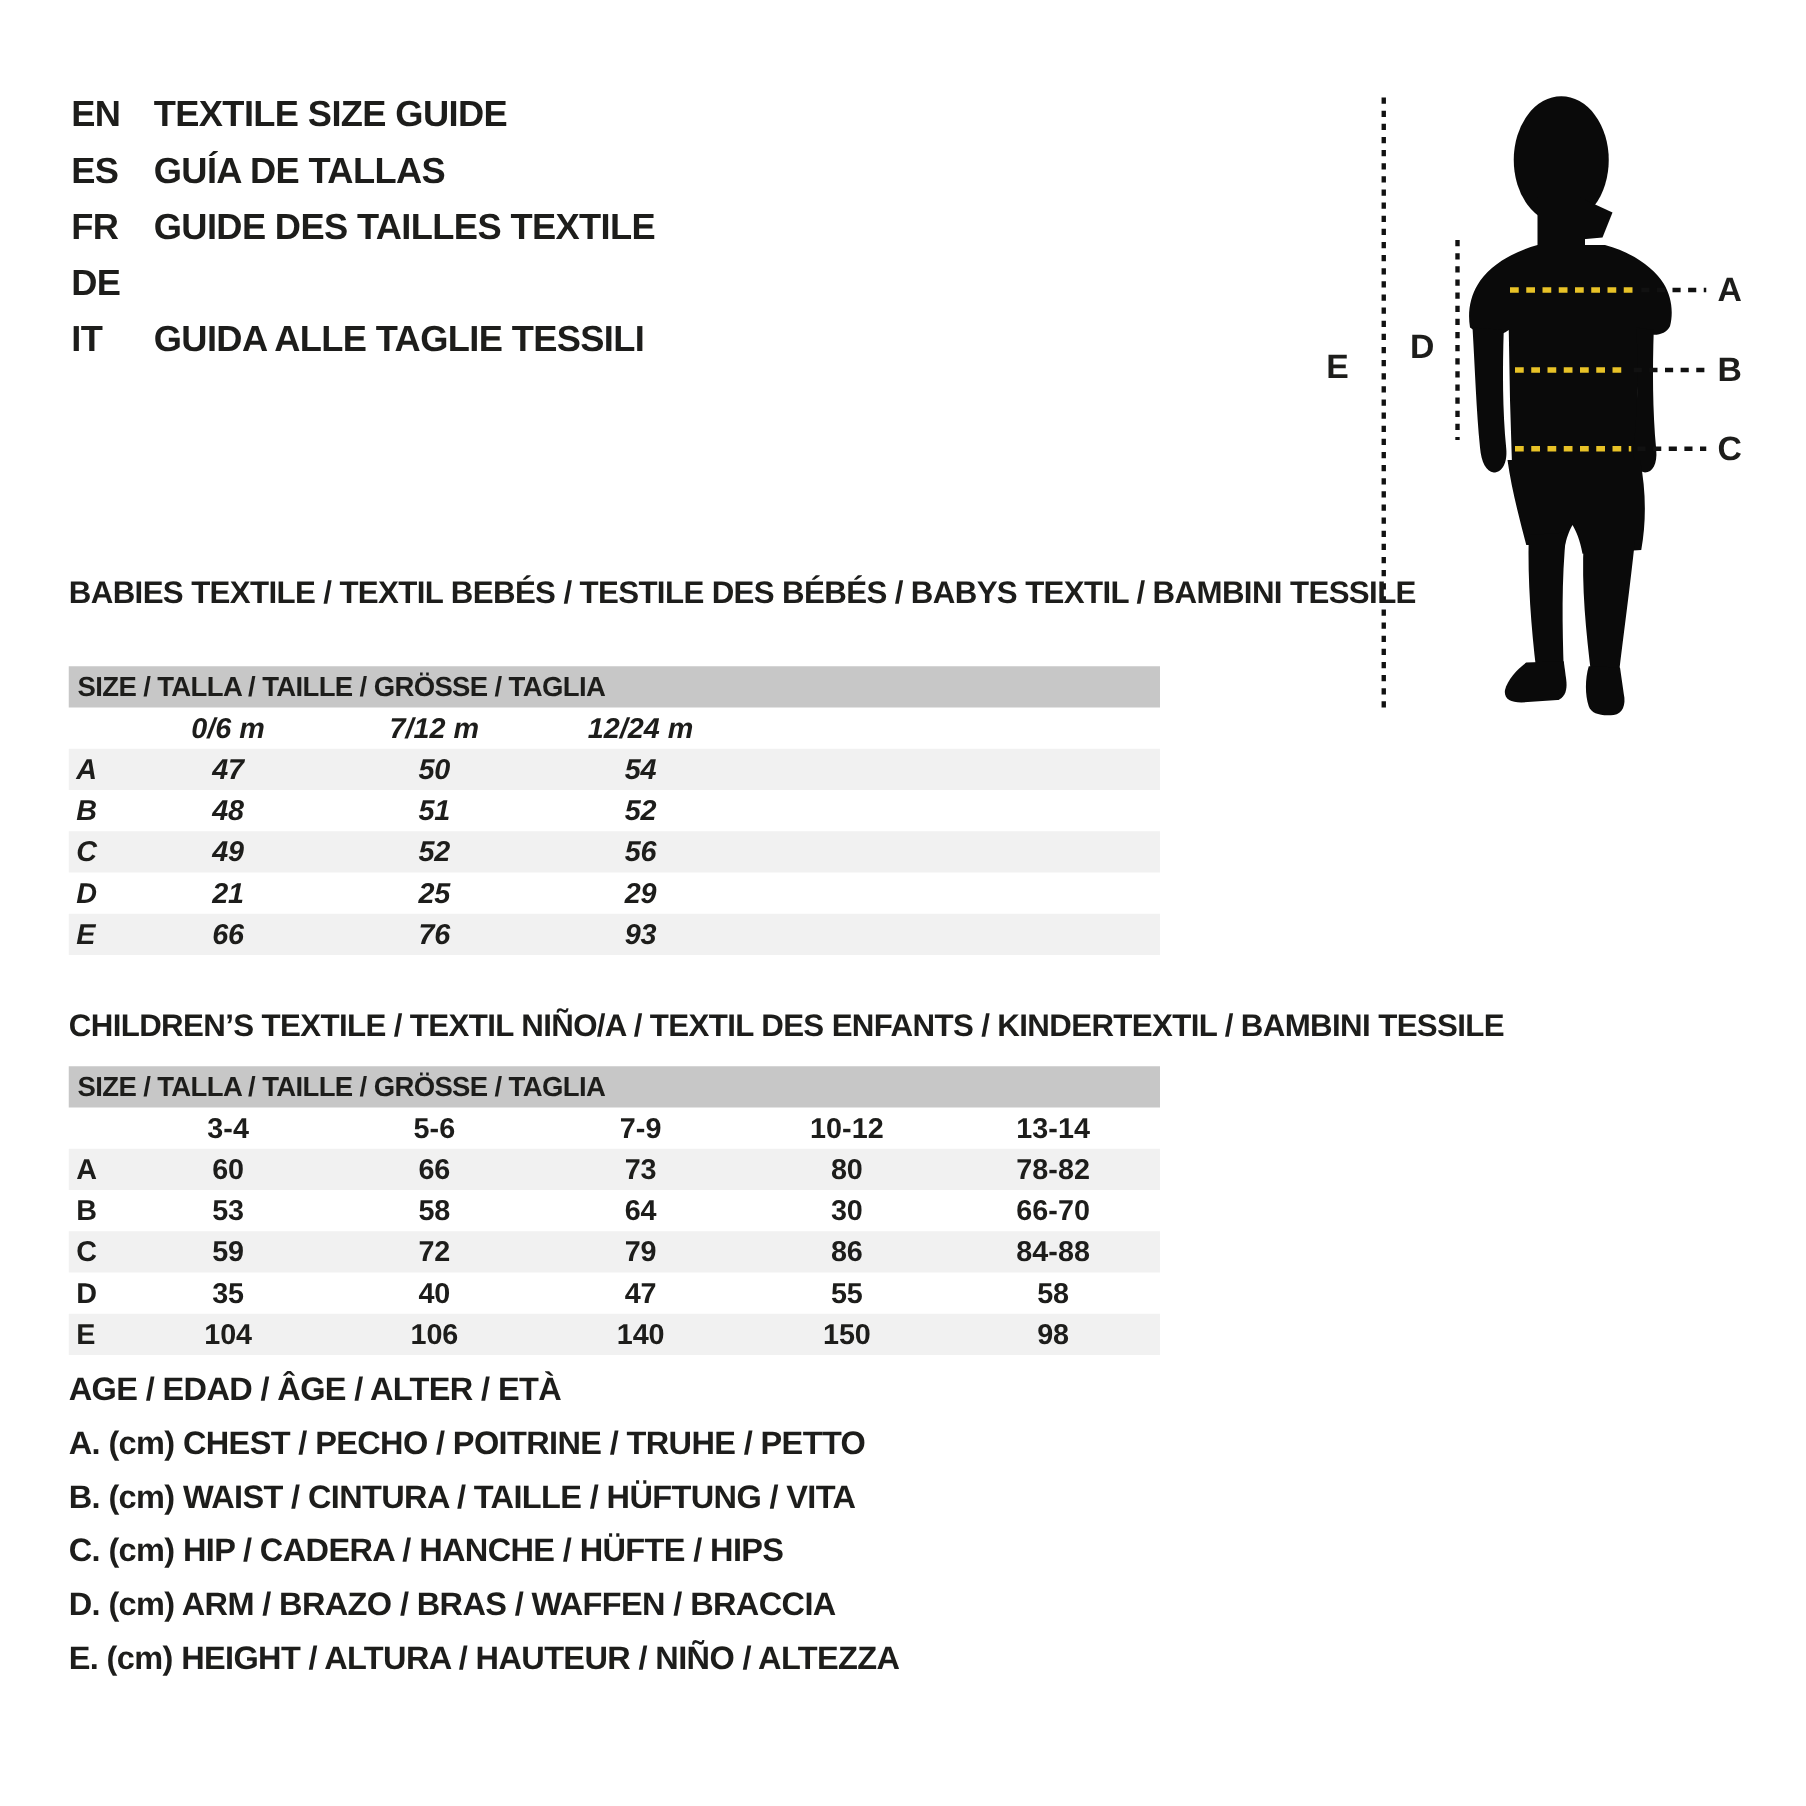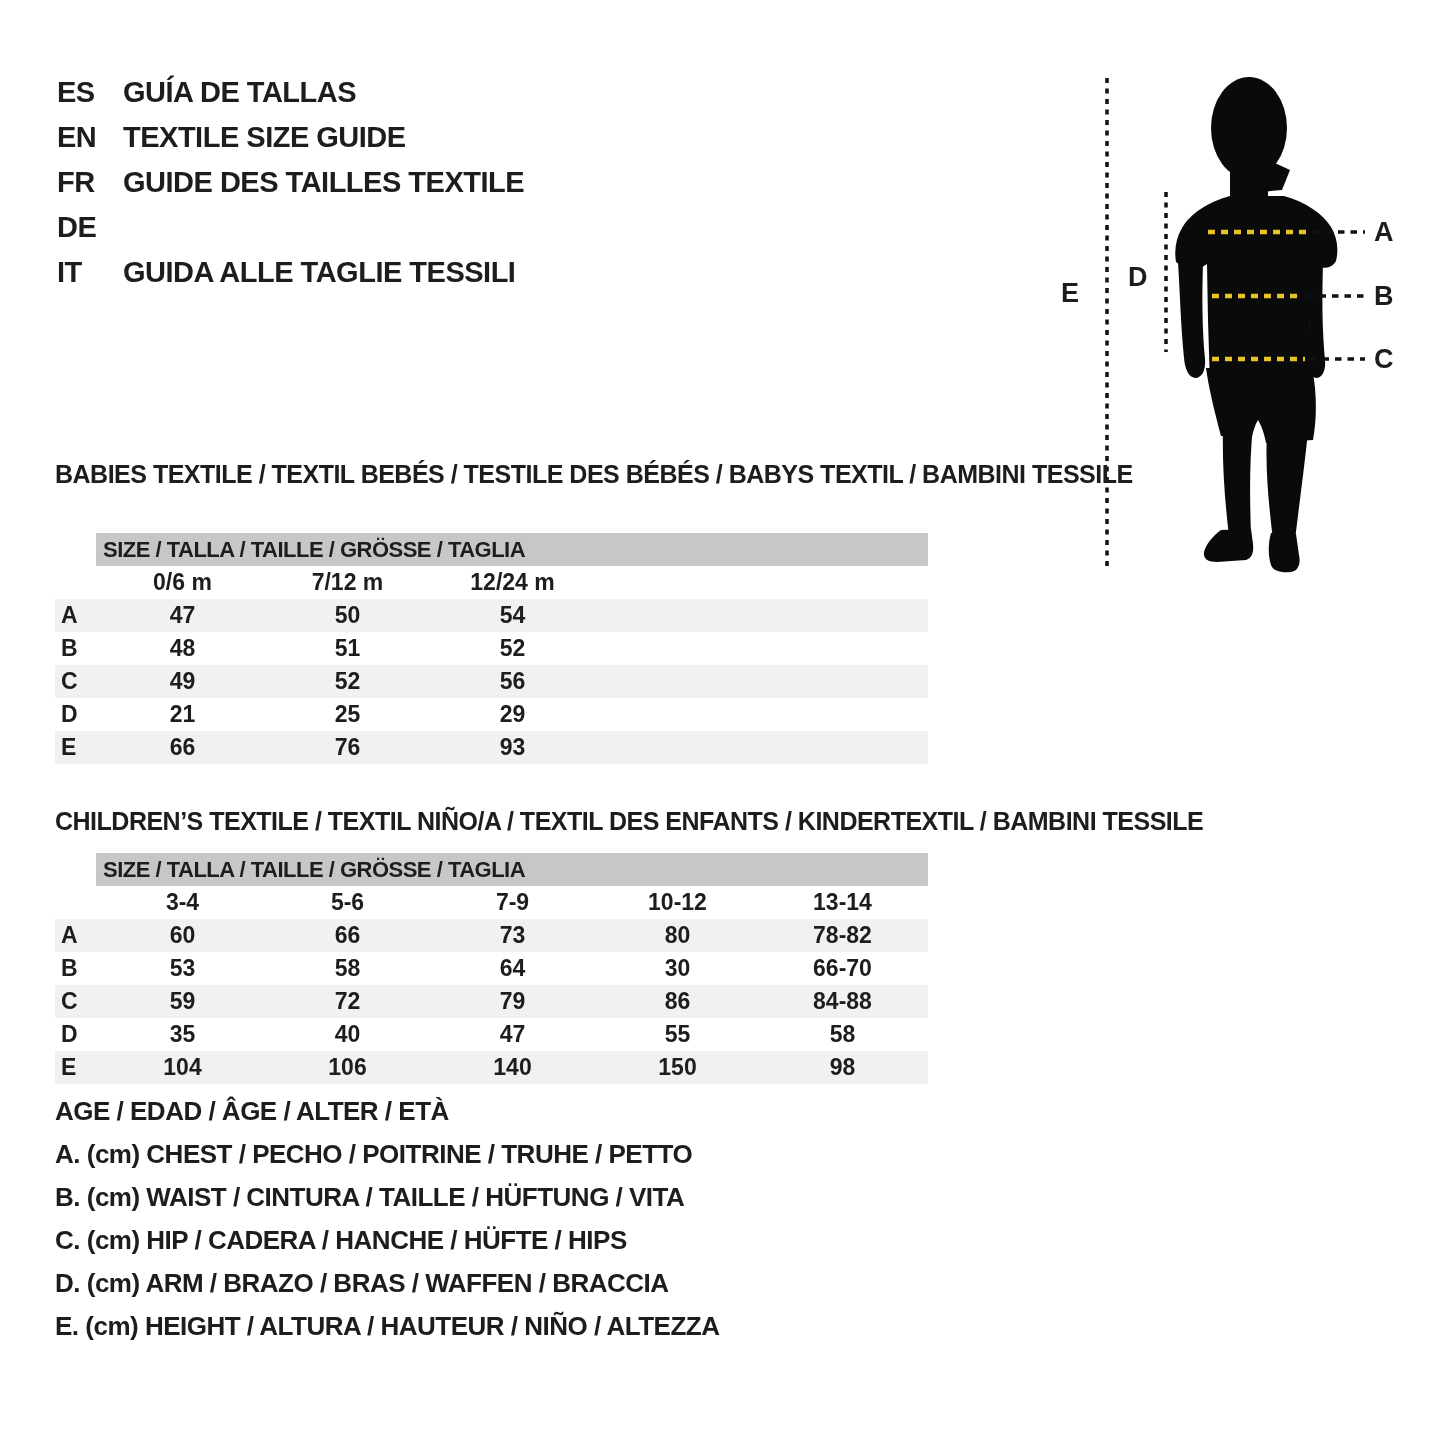--- a/index.html
+++ b/index.html
@@ -13,23 +13,23 @@
   .lang-code{width:66px;flex:0 0 66px;}
   .lang-title{white-space:nowrap;}
   
   .section-title{position:absolute;left:55px;font-size:25px;letter-spacing:-0.5px;white-space:nowrap;}
   #babies-title{top:460px;}
   #children-title{top:807px;}
   
   .size-table{position:absolute;left:55px;width:873px;}
   #babies-table{top:533px;}
   #children-table{top:853px;}
-  .size-bar{height:33px;background:#c7c7c7;font-size:22px;line-height:34px;padding-left:7px;letter-spacing:-0.5px;margin-left:41px;}
+  .size-bar{height:33px;background:#c7c7c7;font-size:22px;line-height:34px;padding-left:7px;letter-spacing:-0.5px;}
   .trow{display:grid;height:33px;line-height:33px;font-size:23px;}
-  .babies-grid{grid-template-columns:45px 165px 165px 165px 1fr;}
+  .babies-grid{grid-template-columns:45px 165px 165px 165px 1fr;font-style:italic;}
   .children-grid{grid-template-columns:45px 165px 165px 165px 165px 165px 1fr;}
   .tlbl{padding-left:6px;text-align:left;}
   .tval{text-align:center;}
   .stripe{background:#f1f1f1;}
   
   #legend{position:absolute;left:55px;top:1090px;}
   .legend-line{height:43px;line-height:43px;font-size:26px;letter-spacing:-0.5px;white-space:nowrap;}
   
   #figure-svg{position:absolute;left:1050px;top:60px;width:395px;height:540px;}
   .fig-label{position:absolute;font-size:27px;line-height:27px;}
@@ -39,26 +39,26 @@
   #label-d{left:1128px;top:264px;}
   #label-e{left:1061px;top:280px;}
 </style>
 </head>
 <body>
 
 <div id="page">
 
   <div id="lang-block">
     <div class="lang-row">
+      <span class="lang-code">EN</span>
+      <span class="lang-title">TEXTILE SIZE GUIDE</span>
+    </div>
+    <div class="lang-row">
       <span class="lang-code">ES</span>
       <span class="lang-title">GUÍA DE TALLAS</span>
-    </div>
-    <div class="lang-row">
-      <span class="lang-code">EN</span>
-      <span class="lang-title">TEXTILE SIZE GUIDE</span>
     </div>
     <div class="lang-row">
       <span class="lang-code">FR</span>
       <span class="lang-title">GUIDE DES TAILLES TEXTILE</span>
     </div>
     <div class="lang-row">
       <span class="lang-code">DE</span>
     </div>
     <div class="lang-row">
       <span class="lang-code">IT</span>

